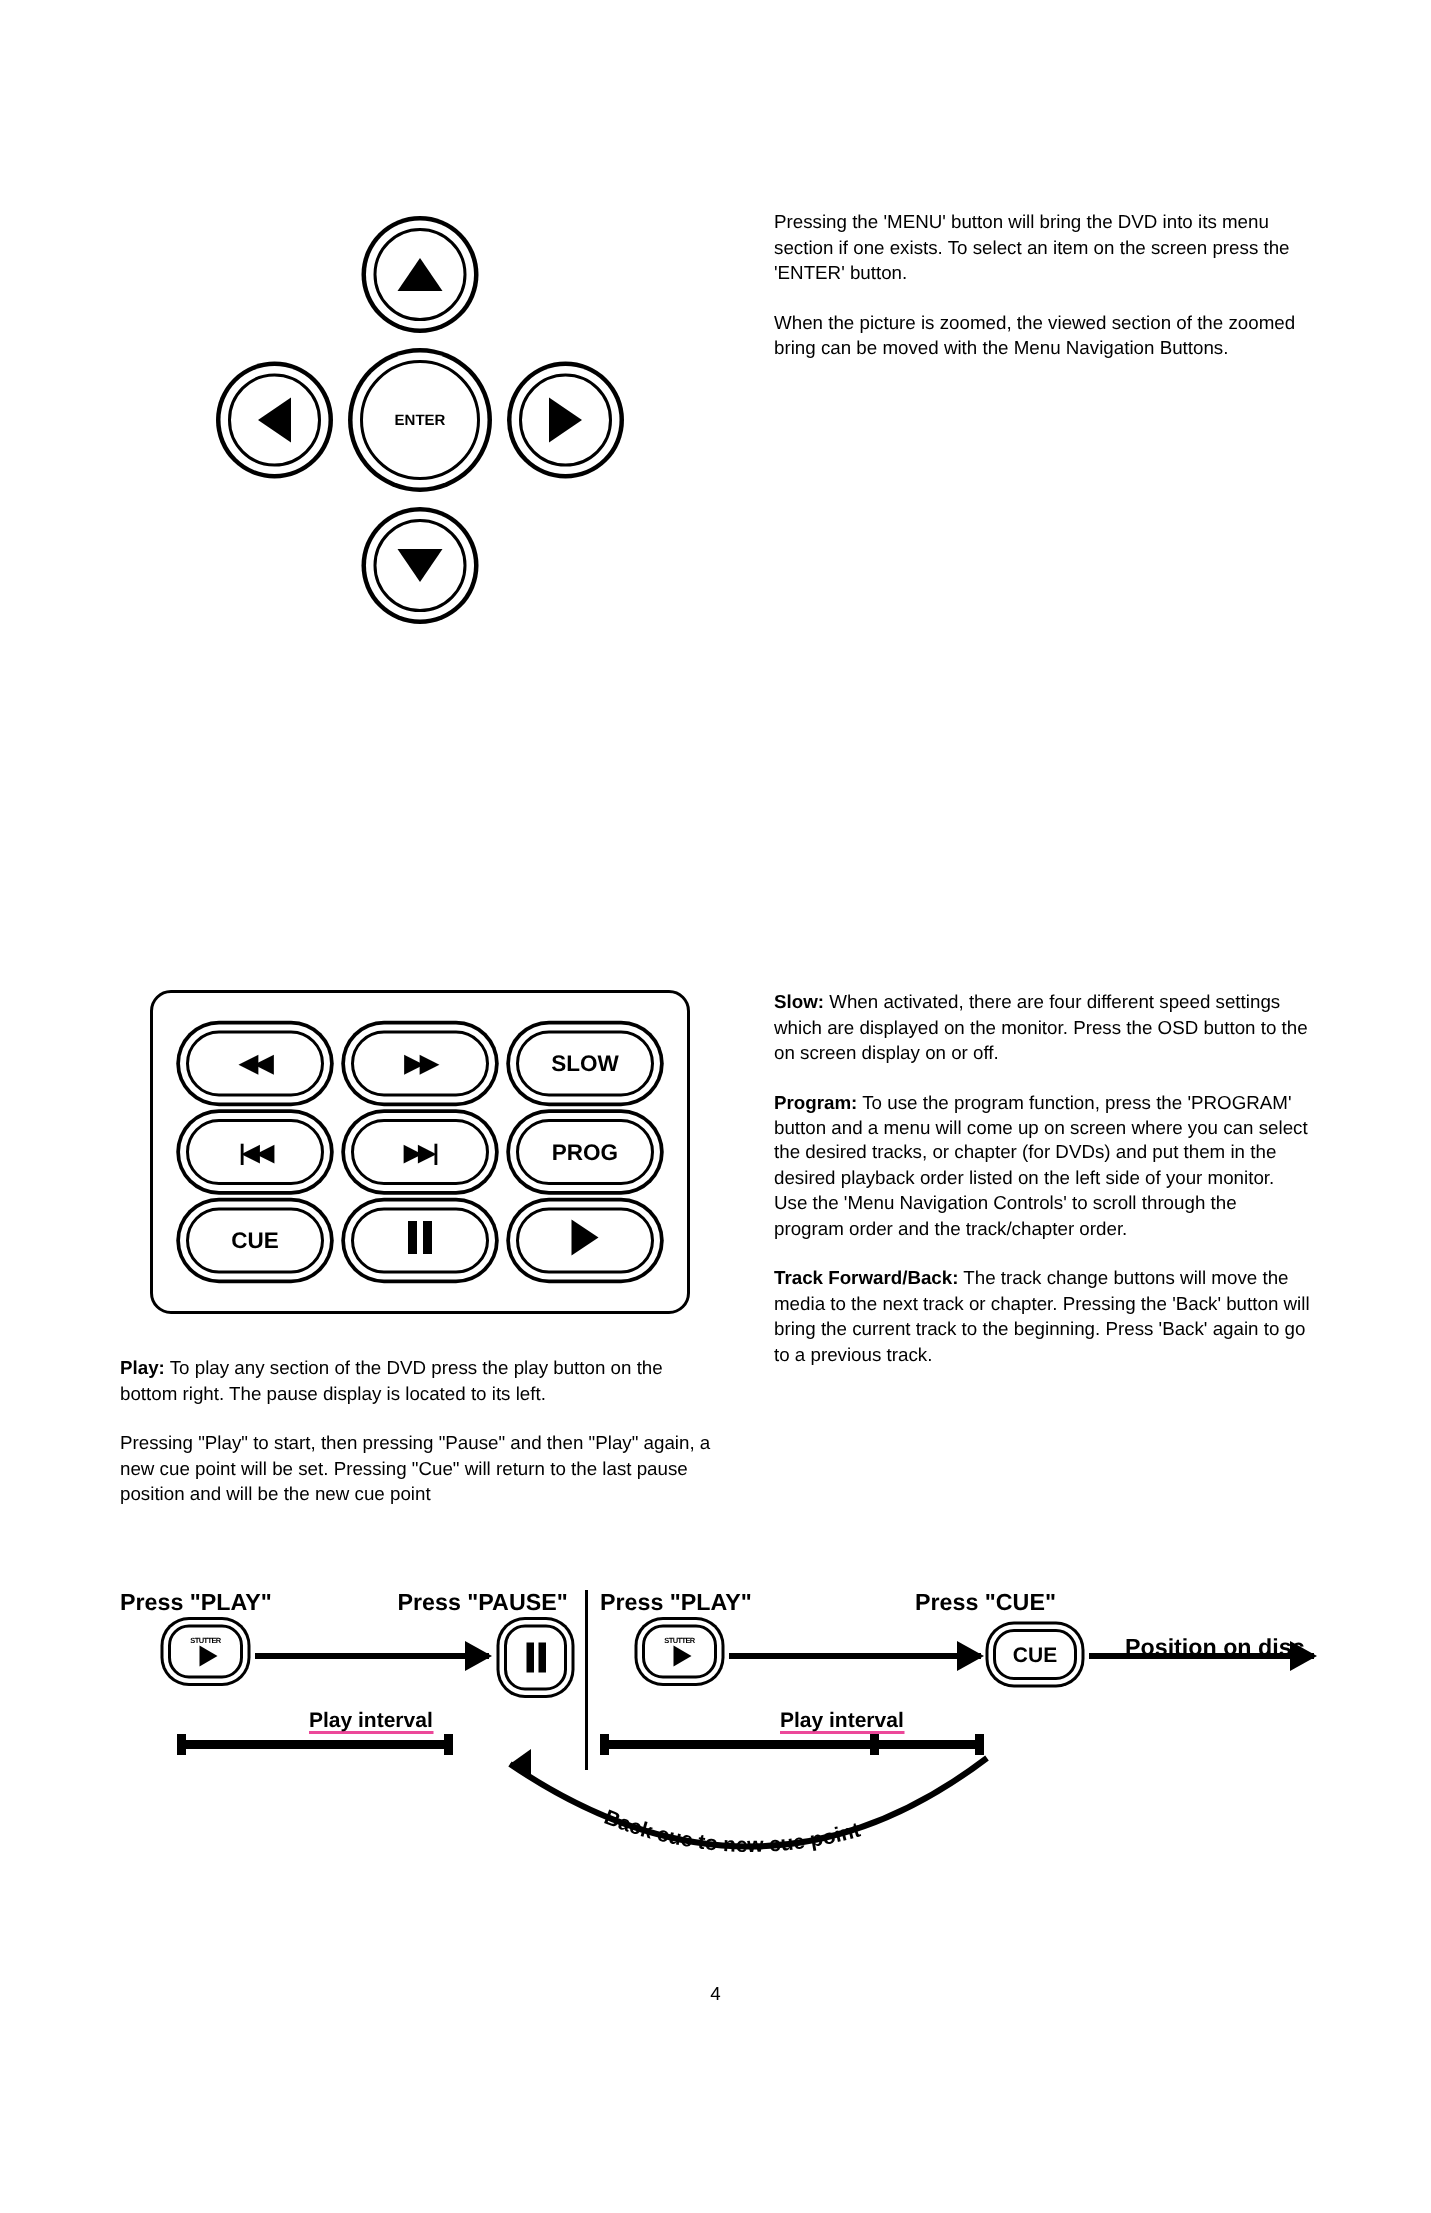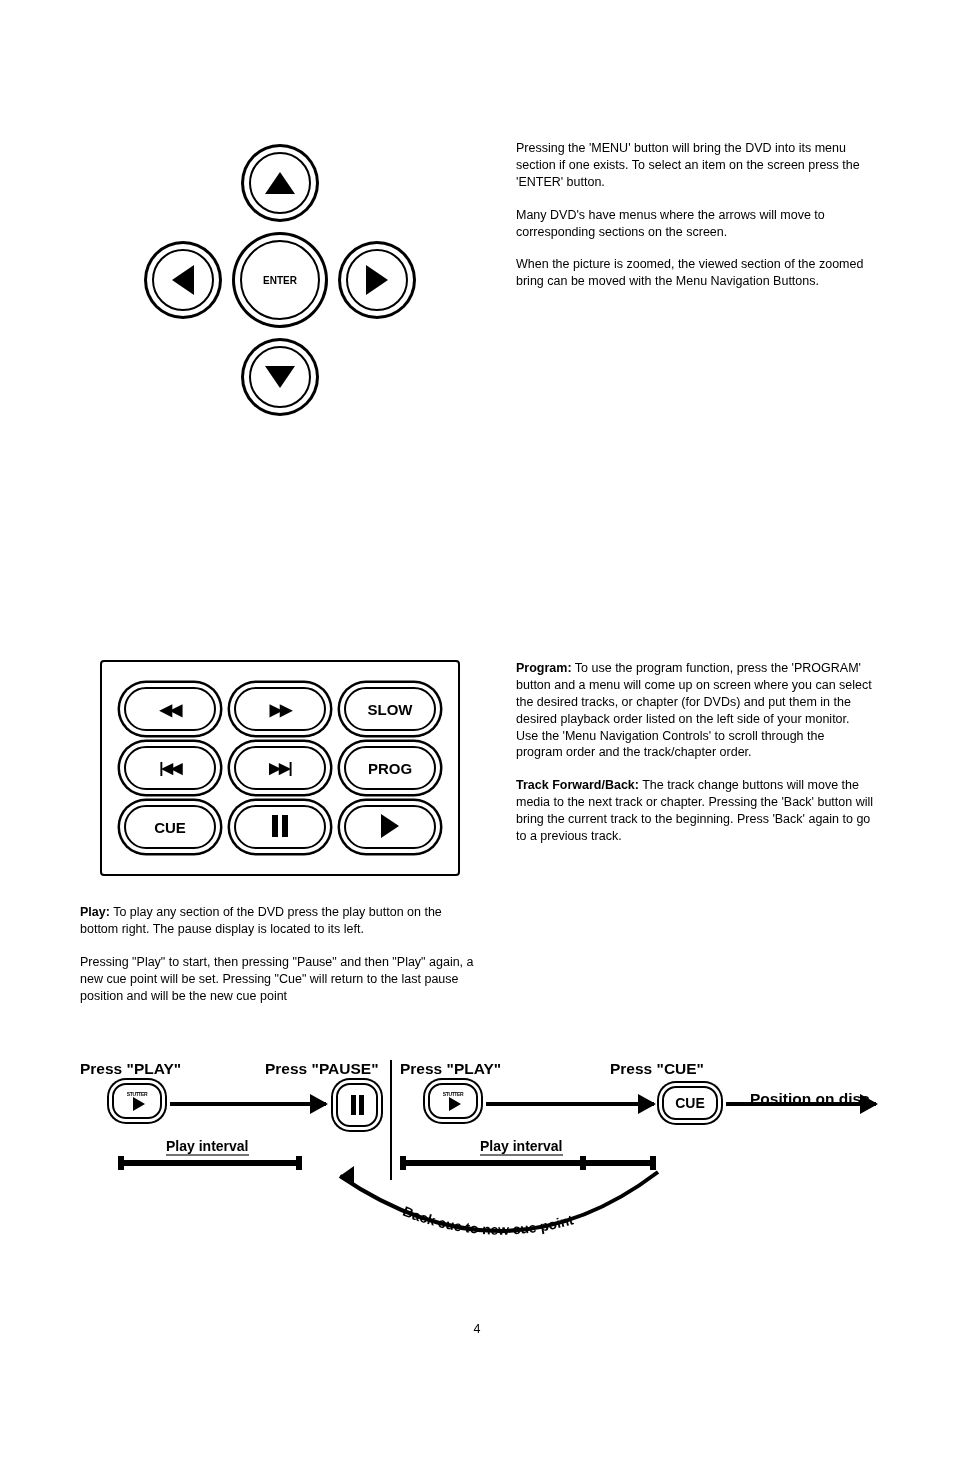--- a/index.html
+++ b/index.html
@@ -13,21 +13,21 @@
 .dpad-btn { position: absolute; width: 62px; height: 62px; border-radius: 50%; border: 2.5px solid #000; box-shadow: 0 0 0 5px #fff, 0 0 0 8px #000; display: flex; align-items: center; justify-content: center; background: #fff; }
 .dpad-center { position: absolute; width: 80px; height: 80px; border-radius: 50%; border: 2.5px solid #000; box-shadow: 0 0 0 5px #fff, 0 0 0 8px #000; background: #fff; display: flex; align-items: center; justify-content: center; font-weight: bold; font-family: Arial, sans-serif; font-size: 10px; left: 100px; top: 100px; }
 .dpad-up { left: 109px; top: 12px; }
 .dpad-down { left: 109px; bottom: 12px; }
 .dpad-left { left: 12px; top: 109px; }
 .dpad-right { right: 12px; top: 109px; }
 .tri-up { border-left: 15px solid transparent; border-right: 15px solid transparent; border-bottom: 22px solid #000; width: 0; height: 0; }
 .tri-down { border-left: 15px solid transparent; border-right: 15px solid transparent; border-top: 22px solid #000; width: 0; height: 0; }
 .tri-left { border-top: 15px solid transparent; border-bottom: 15px solid transparent; border-right: 22px solid #000; width: 0; height: 0; }
 .tri-right { border-top: 15px solid transparent; border-bottom: 15px solid transparent; border-left: 22px solid #000; width: 0; height: 0; }
-.button-grid { width: 360px; border: 2.5px solid #000; border-radius: 4px; padding: 10px 14px; margin: 0 auto; }
+.button-grid { width: 360px; border: 2.5px solid #000; border-radius: 14px; padding: 10px 14px; margin: 0 auto; }
 .btn-row { display: flex; justify-content: center; gap: 18px; margin: 15px 0; align-items: center; }
 .pill-btn { border: 2.5px solid #000; box-shadow: 0 0 0 4px #fff, 0 0 0 6.5px #000; border-radius: 22px; width: 92px; height: 44px; display: flex; align-items: center; justify-content: center; background: #fff; font-family: Arial, sans-serif; font-weight: bold; font-size: 15px; }
 .glyph-rw::before { content: "◀◀"; letter-spacing: -2px; font-size: 16px; }
 .glyph-ff::before { content: "▶▶"; letter-spacing: -2px; font-size: 16px; }
 .glyph-prev::before { content: "|◀◀"; letter-spacing: -2px; font-size: 15px; }
 .glyph-next::before { content: "▶▶|"; letter-spacing: -2px; font-size: 15px; }
 .glyph-pause::before { content: ""; display: inline-block; width: 6px; height: 22px; background: #000; box-shadow: 10px 0 0 #000; margin-right: 10px; }
 .glyph-play::before { content: ""; display: inline-block; border-top: 12px solid transparent; border-bottom: 12px solid transparent; border-left: 18px solid #000; }
 .section-gap { height: 240px; }
 .timeline-diagram { margin-top: 40px; position: relative; width: 800px; height: 230px; }
@@ -40,21 +40,21 @@
 .mini-pause-glyph { width: 5px; height: 20px; background: #000; box-shadow: 8px 0 0 #000; margin-right: 8px; }
 .mini-cue { width: 56px; height: 34px; font-weight: bold; font-size: 14px; }
 .arrow-track { position: absolute; background: #000; height: 4px; }
 .arrow-track::after { content: ""; position: absolute; right: -2px; top: -8px; border-top: 10px solid transparent; border-bottom: 10px solid transparent; border-left: 18px solid #000; }
 .interval-bar { position: absolute; height: 6px; background: #000; }
 .interval-bar::before, .interval-bar::after { content: ""; position: absolute; width: 6px; height: 14px; background: #000; top: -4px; }
 .interval-bar::before { left: 0; }
 .interval-bar::after { right: 0; }
 .interval-bar.triple::after { box-shadow: -70px 0 0 #000; }
 .vline { position: absolute; width: 2px; background: #000; }
-.underline { border-bottom: 2px solid #737373; display: inline-block; font-family: Arial, sans-serif; font-weight: bold; font-size: 14px; }
+.underline { border-bottom: 2px solid #ec4899; display: inline-block; font-family: Arial, sans-serif; font-weight: bold; font-size: 14px; margin-left: 40px; }
 .curve-text { font-family: Arial, sans-serif; font-weight: bold; font-size: 14px; }
 .page-num { text-align: center; margin-top: 32px; font-size: 12.5px; }
 </style>
 </head>
 <body>
 
 <div class="row">
   <div class="left-col">
      <div class="nav-circle-group">
         <div class="dpad-btn dpad-up">
@@ -67,21 +67,20 @@
           <div class="tri-left"></div>
         </div>
         <div class="dpad-btn dpad-right">
           <div class="tri-right"></div>
         </div>
         <div class="dpad-center">ENTER</div>
      </div>
   </div>
   <div class="right-col">
      <p class="para">Pressing the 'MENU' button will bring the DVD into its menu section if one exists.  To select an item on the screen press the 'ENTER' button.</p>
-     <p class="para">Many DVD's have menus where the arrows will move to corresponding sections on the screen.</p>
      <p class="para">When the picture is zoomed, the viewed section of the zoomed bring can be moved with the Menu Navigation Buttons.</p>
   </div>
 </div>
 
 <div class="section-gap"></div>
 
 <div class="row">
   <div class="left-col">
      <div class="button-grid">
         <div class="btn-row">
@@ -113,20 +112,21 @@
         </div>
      </div>
 
      <div style="height:28px;"></div>
 
      <p class="para"><span class="bold-lead">Play:</span><span>  To play any section of the DVD press the play button on the bottom right.  The pause display is located to its left.</span></p>
      <p class="para">Pressing "Play" to start, then pressing "Pause" and then "Play" again, a new cue point will be set.  Pressing "Cue" will return to the last pause position and will be the new cue point</p>
   </div>
 
   <div class="right-col">
+     <p class="para"><span class="bold-lead">Slow:</span><span>  When activated, there are four different speed settings which are displayed on the monitor.  Press the OSD button to the on screen display on or off.</span></p>
      <p class="para"><span class="bold-lead">Program:</span><span>  To use the program function, press the 'PROGRAM' button and a menu will come up on screen where you can select the desired tracks, or chapter (for DVDs) and put them in the desired playback order listed on the left side of your monitor.  Use the 'Menu Navigation Controls' to scroll through the program order and the track/chapter order.</span></p>
      <p class="para"><span class="bold-lead">Track Forward/Back:</span><span>  The track change buttons will move the media to the next track or chapter.  Pressing the 'Back' button will bring the current track to the beginning.  Press 'Back' again to go to a previous track.</span></p>
   </div>
 </div>
 
 <div class="timeline-diagram">
 
   <span class="tl-label" style="left:0px; top:0px;">Press "PLAY"</span>
   <span class="tl-label" style="left:185px; top:0px;">Press "PAUSE"</span>
   <span class="tl-label" style="left:320px; top:0px;">Press "PLAY"</span>

